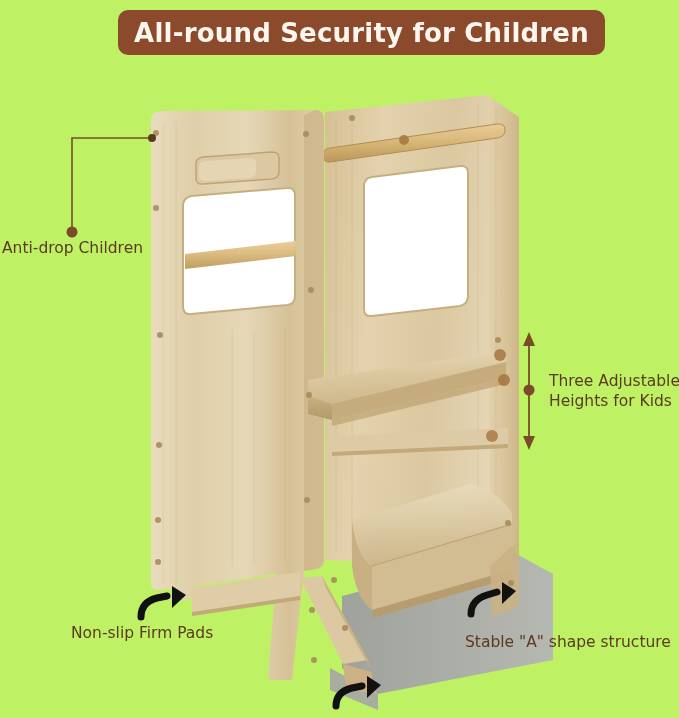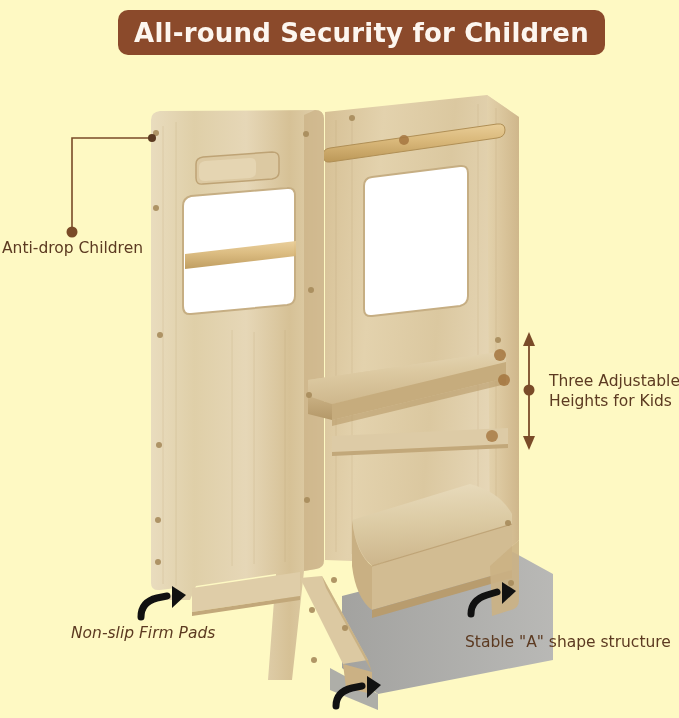--- a/index.html
+++ b/index.html
@@ -7,21 +7,21 @@
     width: 679px;
     height: 718px;
     background: #ffffff;
     font-family: "DejaVu Sans", "Liberation Sans", sans-serif;
     overflow: hidden;
   }
   #root {
     position: relative;
     width: 679px;
     height: 718px;
-    background: #fef9c3;
+    background: #bef264;
   }
 
   
   .title-banner {
     position: absolute;
     left: 118px;
     top: 10px;
     width: 487px;
     height: 45px;
     background: #8B4A2B;
@@ -41,21 +41,21 @@
   
   .anno {
     position: absolute;
     color: #5C3A21;
     font-size: 15.5px;
     line-height: 20px;
     white-space: nowrap;
   }
   .anno-anti-drop { left: 2px; top: 238px; }
   .anno-three     { left: 549px; top: 371px; white-space: normal; width: 132px; }
-  .anno-nonslip   { left: 71px; top: 623px; font-style: italic; }
+  .anno-nonslip   { left: 71px; top: 623px; }
   .anno-stable    { left: 465px; top: 632px; }
 
   
   .overlay {
     position: absolute;
     left: 0; top: 0;
     width: 679px; height: 718px;
     pointer-events: none;
   }
 

